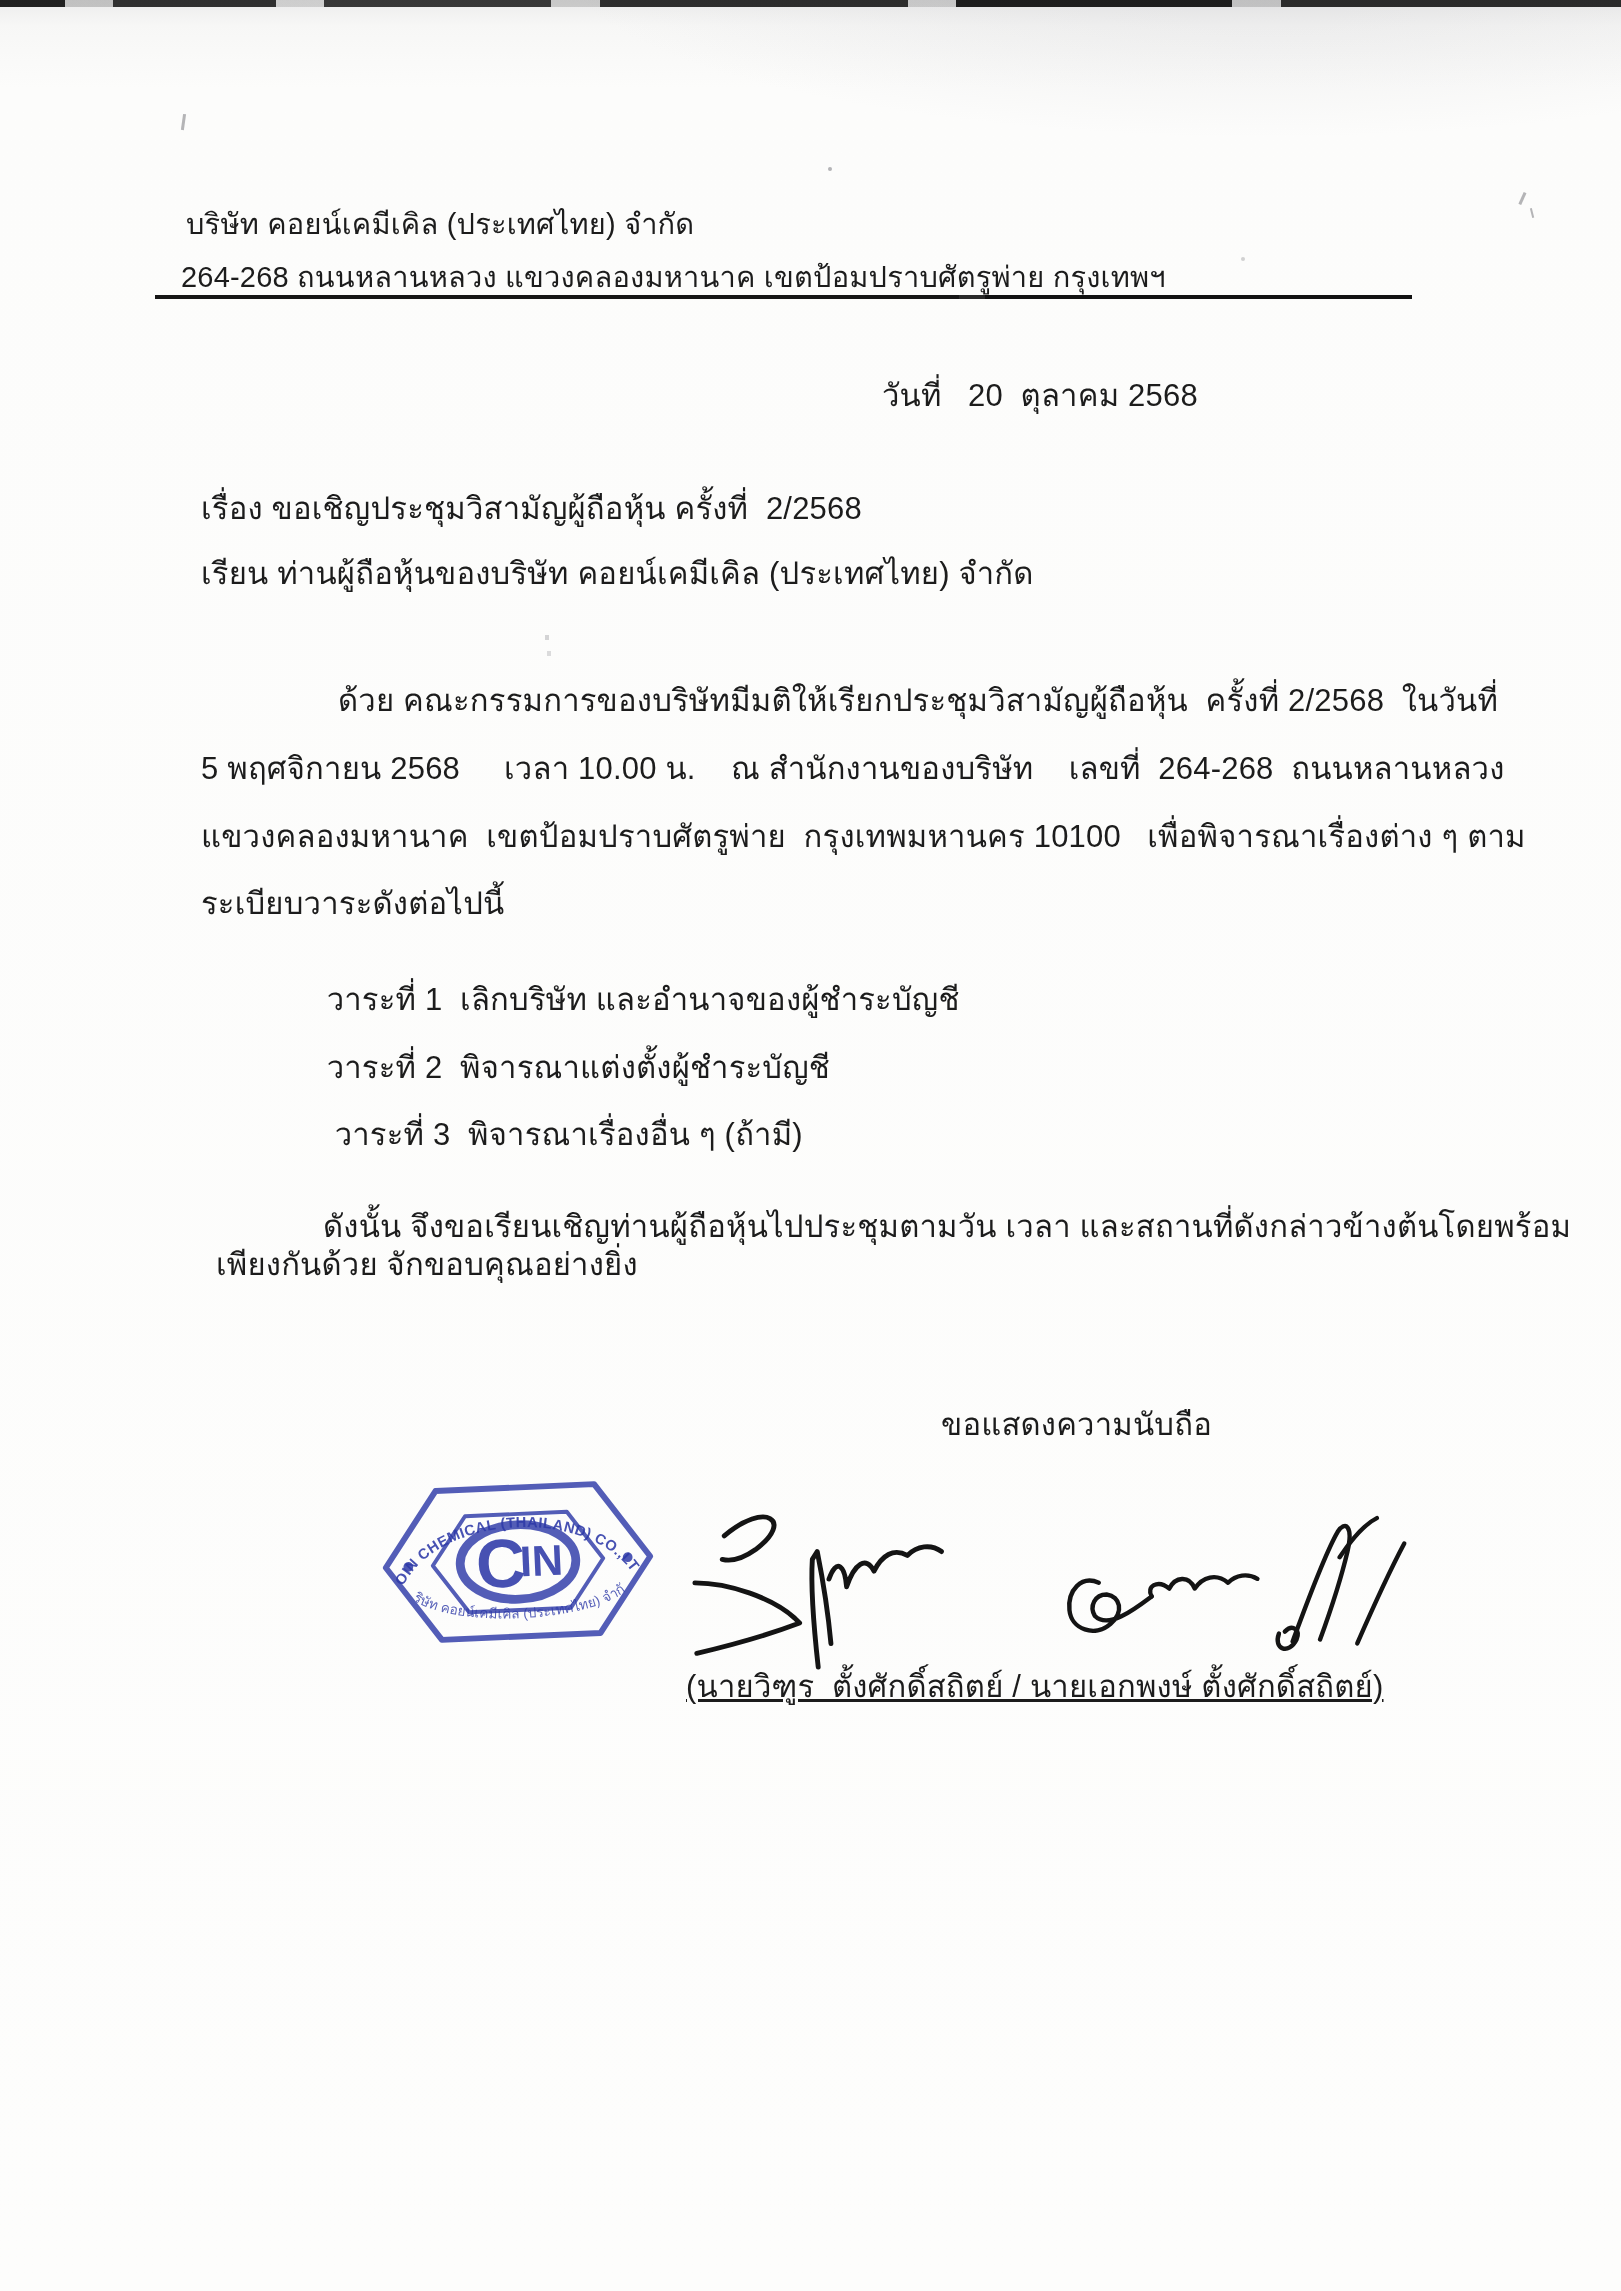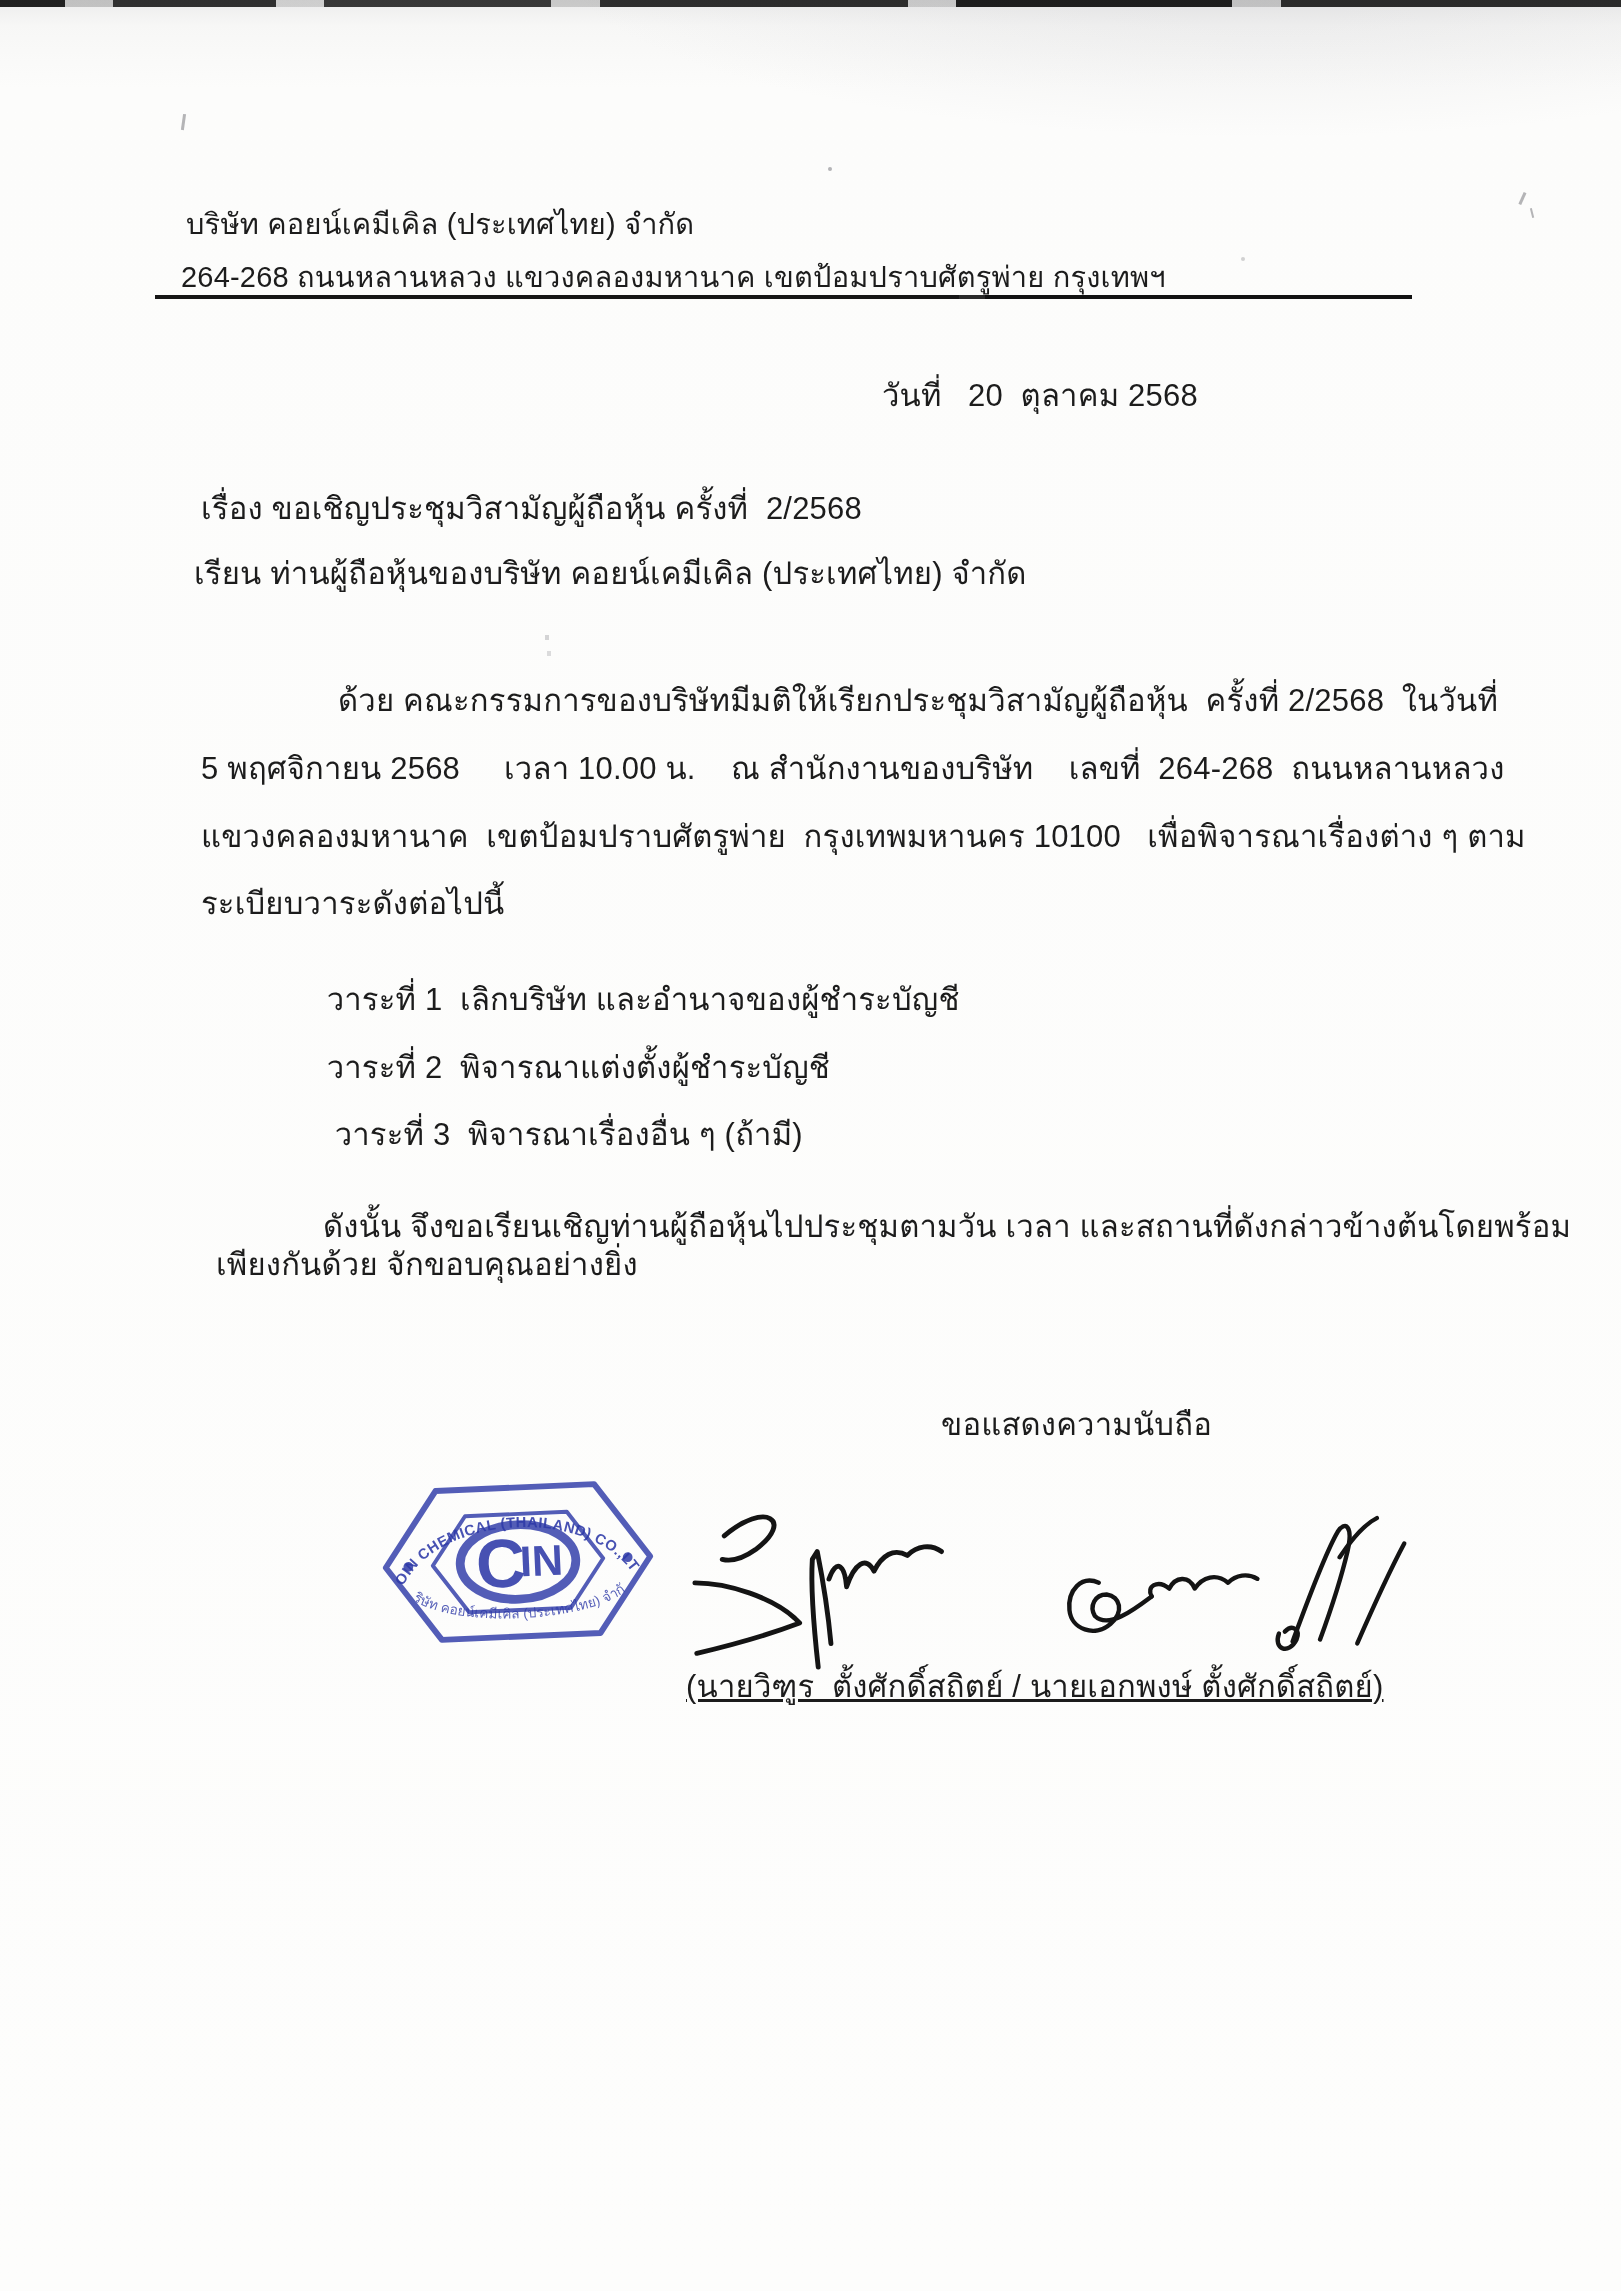--- a/index.html
+++ b/index.html
@@ -45,21 +45,21 @@
 <div class="speck" style="left:545px;top:635px;width:3.9px;height:4.9px;opacity:.55;"></div>
 <div class="speck" style="left:547px;top:651px;width:3.9px;height:4.9px;opacity:.45;"></div>
 
 <div class="line hdr" style="left:186px;top:202px;">บริษัท คอยน์เคมีเคิล (ประเทศไทย) จำกัด</div>
 <div class="line hdr" style="left:181px;top:255px;">264-268 ถนนหลานหลวง แขวงคลองมหานาค เขตป้อมปราบศัตรูพ่าย กรุงเทพฯ</div>
 <div class="rule"></div>
 
 <div class="line" style="left:882px;top:373px;">วันที่   20  ตุลาคม 2568</div>
 
 <div class="line" style="left:201px;top:486px;">เรื่อง ขอเชิญประชุมวิสามัญผู้ถือหุ้น ครั้งที่  2/2568</div>
-<div class="line" style="left:194px;top:551px;">เรียน ท่านผู้ถือหุ้นของบริษัท คอยน์เคมีเคิล (ประเทศไทย) จำกัด</div>
+<div class="line" style="left:201px;top:551px;">เรียน ท่านผู้ถือหุ้นของบริษัท คอยน์เคมีเคิล (ประเทศไทย) จำกัด</div>
 
 <div class="line" style="left:338px;top:678px;">ด้วย คณะกรรมการของบริษัทมีมติให้เรียกประชุมวิสามัญผู้ถือหุ้น  ครั้งที่ 2/2568  ในวันที่</div>
 <div class="line" style="left:201px;top:746px;">5 พฤศจิกายน 2568     เวลา 10.00 น.    ณ สำนักงานของบริษัท    เลขที่  264-268  ถนนหลานหลวง</div>
 <div class="line" style="left:201px;top:814px;">แขวงคลองมหานาค  เขตป้อมปราบศัตรูพ่าย  กรุงเทพมหานคร 10100   เพื่อพิจารณาเรื่องต่าง ๆ ตาม</div>
 <div class="line" style="left:201px;top:881px;">ระเบียบวาระดังต่อไปนี้</div>
 
 <div class="line" style="left:309px;top:932px;">
   <span>วาระที่ 1</span><span>  </span><span>เลิกบริษัท และอำนาจของผู้ชำระบัญชี</span>
 </div>
 <div class="line" style="left:309px;top:1000px;">

